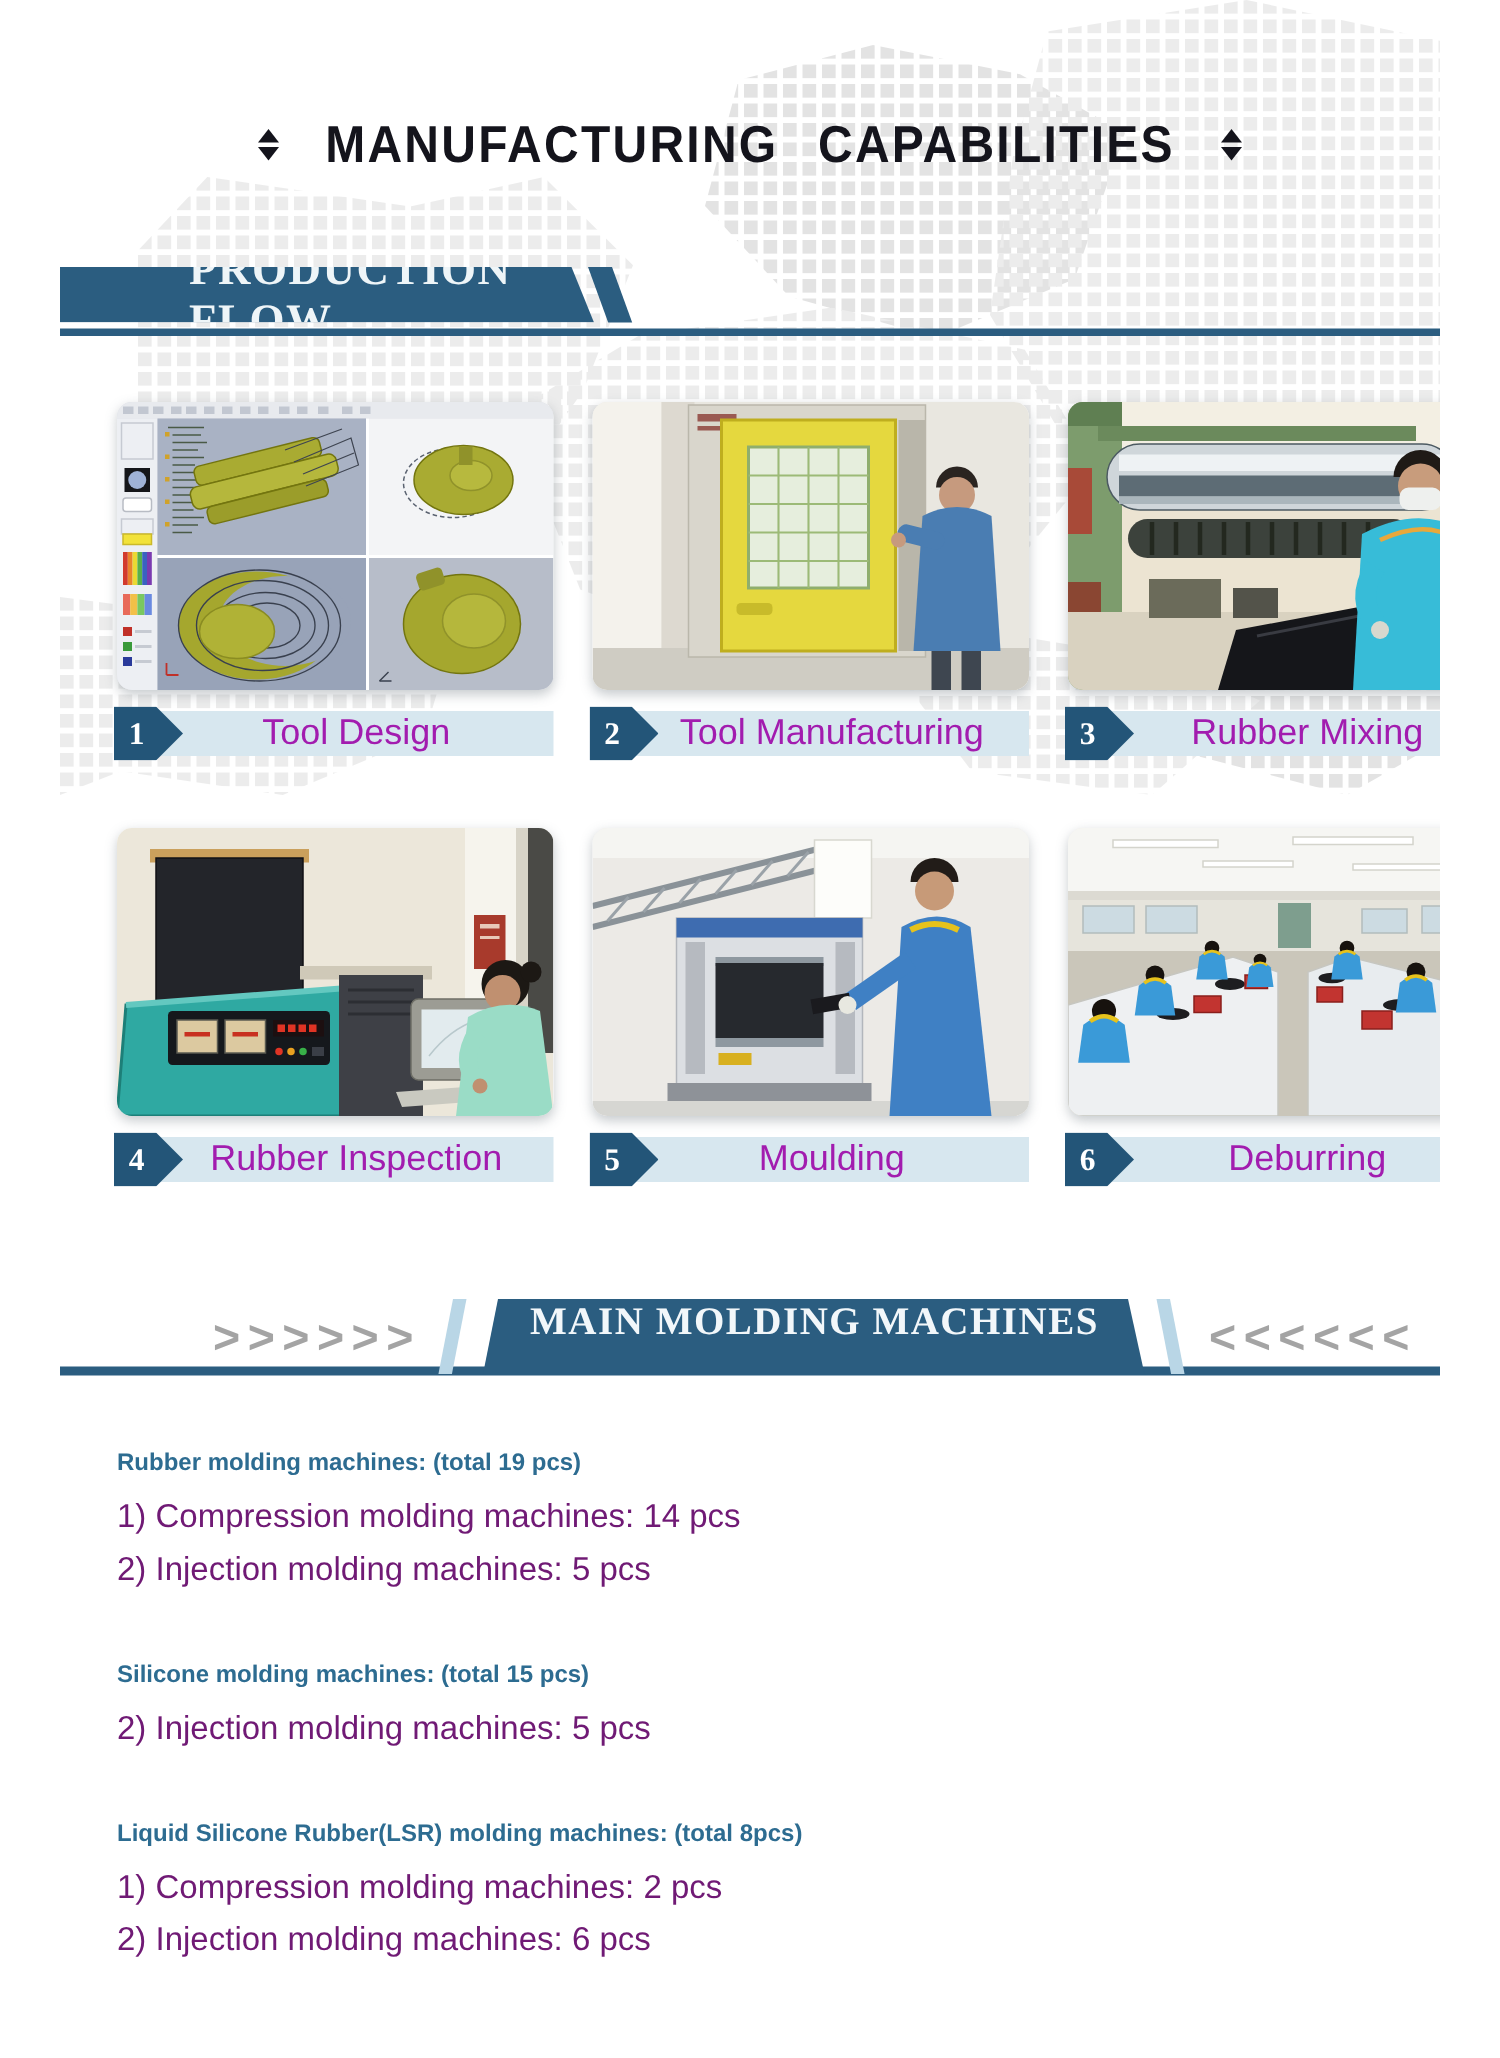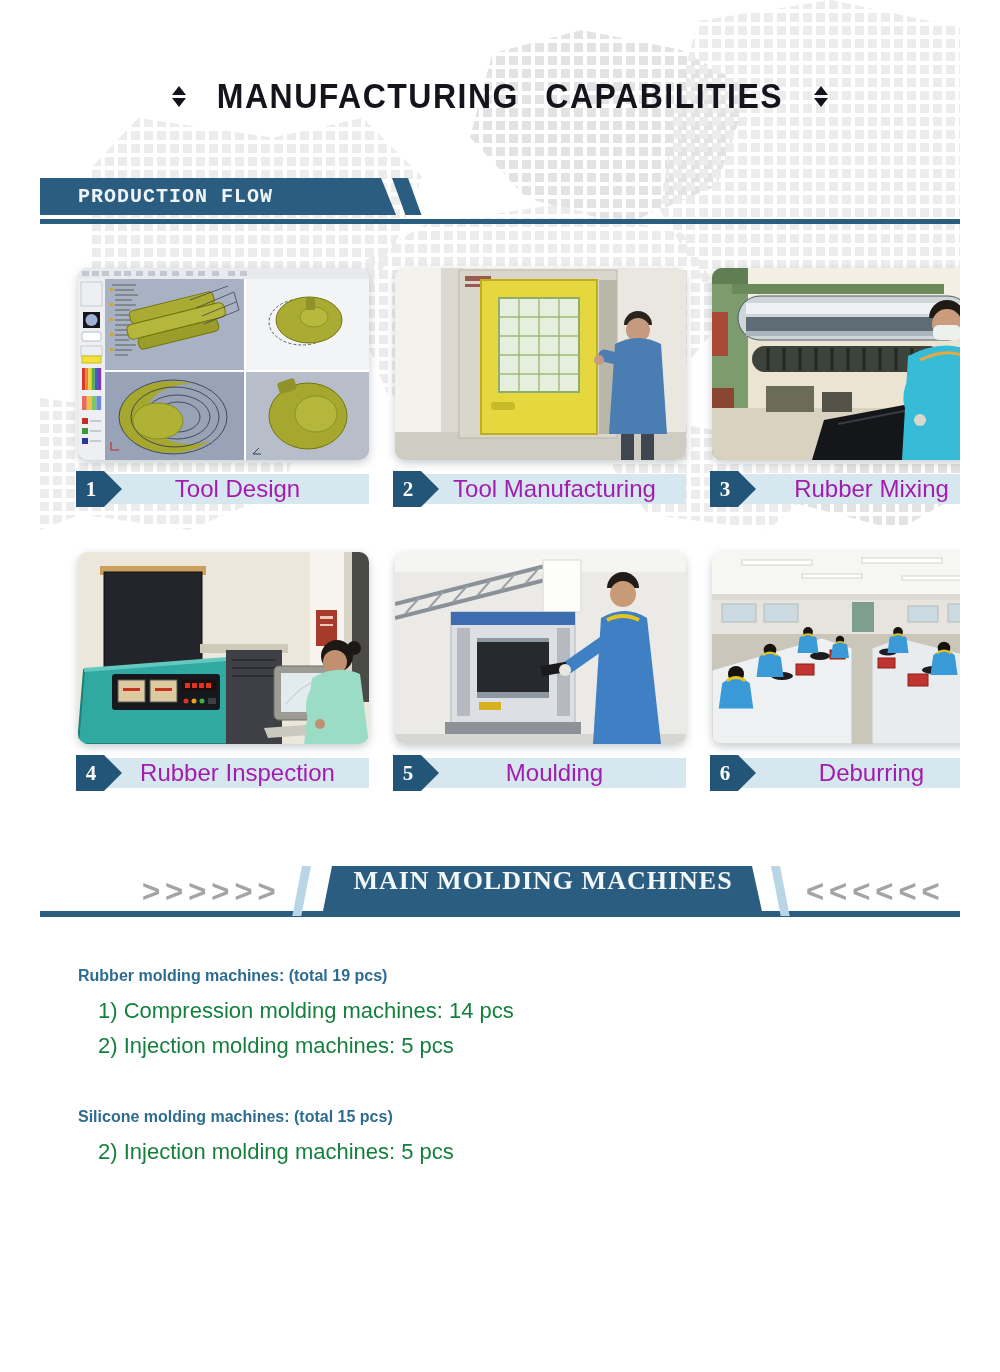--- a/index.html
+++ b/index.html
@@ -31,22 +31,22 @@
   .orn .tri-down { width:0; height:0; border-left:7px solid transparent; border-right:7px solid transparent; border-top:9px solid #14141c; }
 
   
   .pf-banner {
     position:absolute; top:178px; left:0; width:362px; height:37px; z-index:5;
     background:#2b5d80;
     clip-path:polygon(0 0, 341px 0, 356px 100%, 0 100%);
     display:flex; align-items:center; padding-left:38px;
   }
   .pf-banner .txt {
-    font-family:Liberation Mono, monospace; font-size:20px; font-weight:600;
-    letter-spacing:1px; color:#eef5f8;
+    font-family:Liberation Serif, serif; font-size:30px; font-weight:600;
+    letter-spacing:1px; color:#eef5f8;margin-left:48px;
   }
   .pf-slash {
     position:absolute; top:178px; left:352px; width:16px; height:37px; z-index:5;
     background:#2b5d80; transform:skewX(20deg); transform-origin:top left;
   }
   .pf-rule { position:absolute; top:219px; left:0; width:1000px; height:5px; background:#2b5d80; z-index:4; }
 
   
   .photo {
     position:absolute; width:291px; height:192px; border-radius:10px; overflow:hidden;
@@ -86,21 +86,21 @@
   .chev {
     position:absolute; top:874px; height:36px; display:flex; align-items:center; z-index:5;
     font-size:31px; font-weight:700; letter-spacing:5px; color:#a4a4a4;
   }
   .chev.left { left:102px; } .chev.right { left:766px; }
 
   
   .machines { position:absolute; top:958px; left:38px; width:920px; z-index:5; }
   .m-group { margin-bottom:36px; }
   .m-head { font-size:16px; font-weight:700; color:#2d6c91; line-height:35px; }
-  .m-item { font-size:22px; color:#15803d; line-height:35px;margin-left:20px; }
+  .m-item { font-size:22px; color:#701a75; line-height:35px; }
 </style>
 </head>
 <body>
 
 <div class="page">
 
   <div>
     <div class="dots" style="left:52px;  top:118px; width:330px; height:245px; clip-path:polygon(0% 20%,14% 0%,55% 8%,82% 0%,100% 24%,90% 58%,68% 100%,34% 90%,16% 72%,0% 62%);"></div>
     <div class="dots dark" style="left:430px; top:30px;  width:280px; height:195px; clip-path:polygon(8% 12%,40% 0%,75% 10%,100% 30%,88% 80%,55% 100%,20% 86%,0% 55%);"></div>
     <div class="dots" style="left:300px; top:205px; width:390px; height:235px; clip-path:polygon(0% 30%,22% 8%,55% 0%,88% 12%,100% 45%,78% 90%,45% 100%,12% 80%);"></div>
@@ -539,15 +539,20 @@
   <div class="machines">
     <div class="m-group">
       <h3 class="m-head">Rubber molding machines: (total 19 pcs)</h3>
       <p class="m-item">1) Compression molding machines: 14 pcs</p>
       <p class="m-item">2) Injection molding machines: 5 pcs</p>
     </div>
     <div class="m-group">
       <h3 class="m-head">Silicone molding machines: (total 15 pcs)</h3>
       <p class="m-item">2) Injection molding machines: 5 pcs</p>
     </div>
+    <div class="m-group">
+      <h3 class="m-head">Liquid Silicone Rubber(LSR) molding machines: (total 8pcs)</h3>
+      <p class="m-item">1) Compression molding machines: 2 pcs</p>
+      <p class="m-item">2) Injection molding machines: 6 pcs</p>
+    </div>
   </div>
 
 </div>
 
 </body></html>

